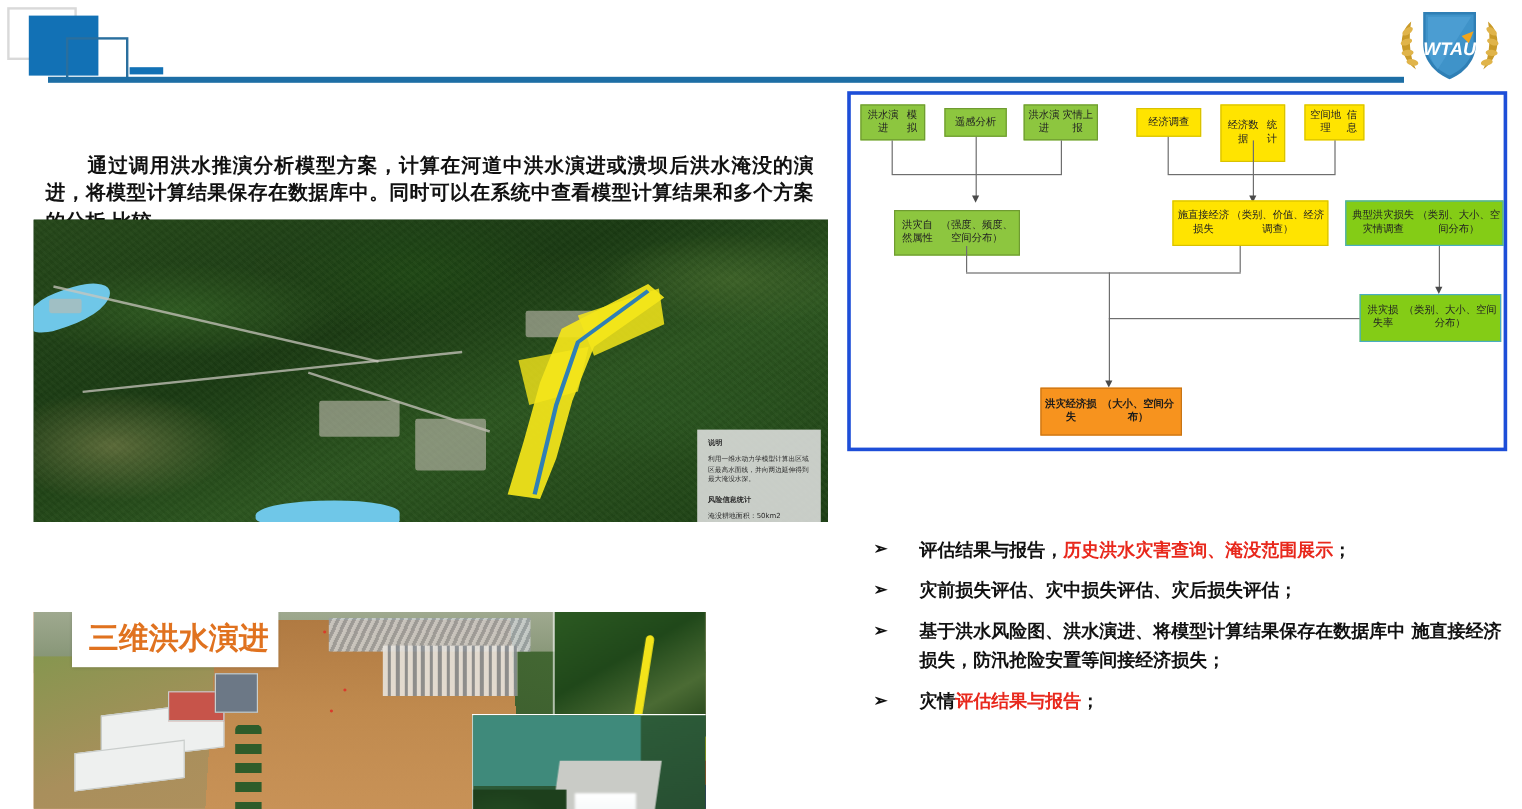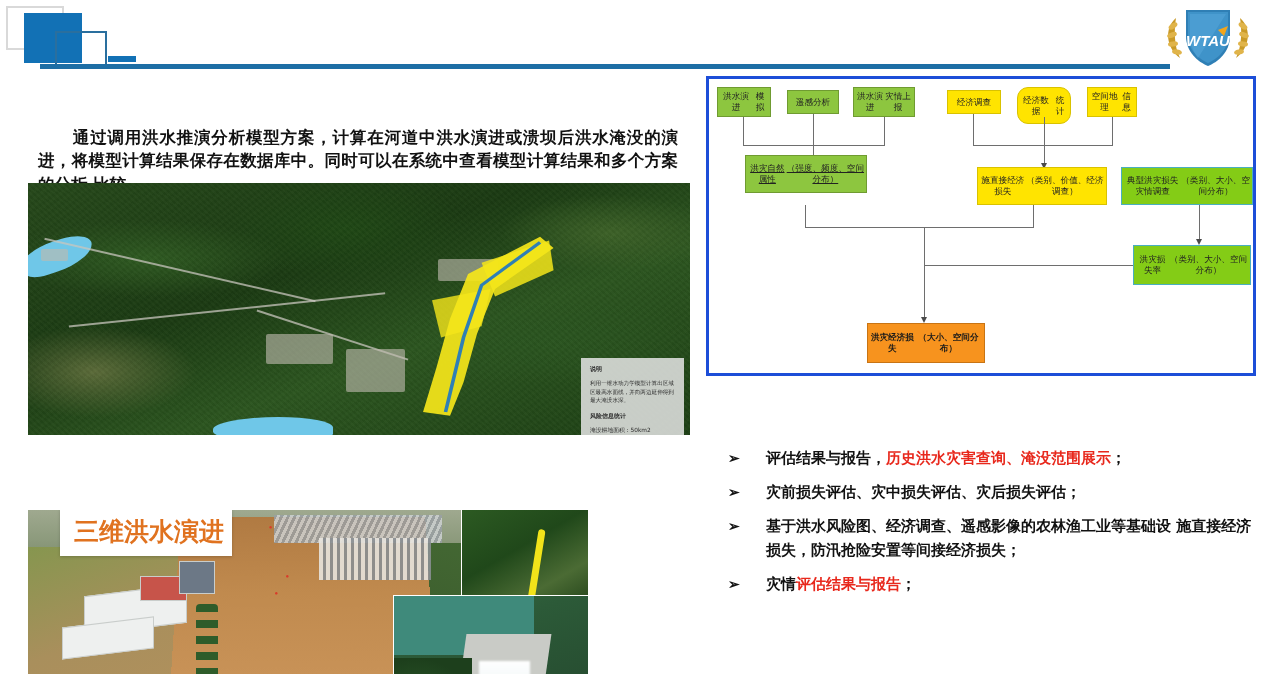--- a/index.html
+++ b/index.html
@@ -310,21 +310,21 @@
     <div class="node n-green" style="left:78px; top:11px; width:52px; height:24px;">
         <span style="display:block">遥感分析</span>
       </div>
     <div class="node n-green" style="left:144px;top:8px;  width:62px; height:30px;">
         <span style="display:block">洪水演进</span>
         <span style="display:block">灾情上报</span>
       </div>
     <div class="node n-yellow" style="left:238px;top:11px; width:54px; height:24px;">
         <span style="display:block">经济调查</span>
       </div>
-    <div class="node n-yellow" style="left:308px;top:8px;  width:54px; height:37px;border-radius:11px;">
+    <div class="node n-yellow" style="left:308px;top:8px;  width:54px; height:48px;">
         <span style="display:block">经济数据</span>
         <span style="display:block">统计</span>
       </div>
     <div class="node n-yellow" style="left:378px;top:8px;  width:50px; height:30px;">
         <span style="display:block">空间地理</span>
         <span style="display:block">信息</span>
       </div>
 
     <div class="conn v" style="left:34px; top:38px; height:28px;"></div>
     <div class="conn v" style="left:104px;top:35px; height:31px;"></div>
@@ -333,21 +333,21 @@
     <div class="conn v" style="left:104px;top:66px; height:20px;"></div>
     <div class="arrow" style="left:101px;top:84px;"></div>
 
     <div class="conn v" style="left:264px;top:35px; height:31px;"></div>
     <div class="conn v" style="left:335px;top:38px; height:28px;"></div>
     <div class="conn v" style="left:403px;top:38px; height:28px;"></div>
     <div class="conn h" style="left:264px;top:66px; width:140px;"></div>
     <div class="conn v" style="left:335px;top:66px; height:20px;"></div>
     <div class="arrow" style="left:332px;top:84px;"></div>
 
-    <div class="node n-green" style="left:36px; top:76px; width:122px;height:38px;text-decoration:underline;">
+    <div class="node n-green" style="left:36px; top:96px; width:105px;height:38px;">
         <span style="display:block">洪灾自然属性</span>
         <span style="display:block">（强度、频度、空间分布）</span>
       </div>
     <div class="node n-yellow" style="left:268px;top:88px; width:130px;height:38px;">
         <span style="display:block">施直接经济损失</span>
         <span style="display:block">（类别、价值、经济调查）</span>
       </div>
     <div class="node n-cyan" style="left:412px;top:88px; width:132px;height:38px;">
         <span style="display:block">典型洪灾损失灾情调查</span>
         <span style="display:block">（类别、大小、空间分布）</span>
@@ -379,20 +379,20 @@
     <div class="bullet-row">
       <span class="bullet-mark">➢</span>
       <span>评估结果与报告，</span><span class="hl">历史洪水灾害查询、淹没范围展示</span><span>；</span>
     </div>
     <div class="bullet-row">
       <span class="bullet-mark">➢</span>
       <span>灾前损失评估、灾中损失评估、灾后损失评估；</span>
     </div>
     <div class="bullet-row">
       <span class="bullet-mark">➢</span>
-      <span>基于洪水风险图、经济调查、遥感影像的农林渔工业等基础设 施直接经济损失，防汛抢险安置等间接经济损失；</span>
+      <span>基于洪水风险图、洪水演进、将模型计算结果保存在数据库中 施直接经济损失，防汛抢险安置等间接经济损失；</span>
     </div>
     <div class="bullet-row">
       <span class="bullet-mark">➢</span>
       <span>灾情</span><span class="hl">评估结果与报告</span><span>；</span>
     </div>
   </div>
 </div>
 
 </body></html>

